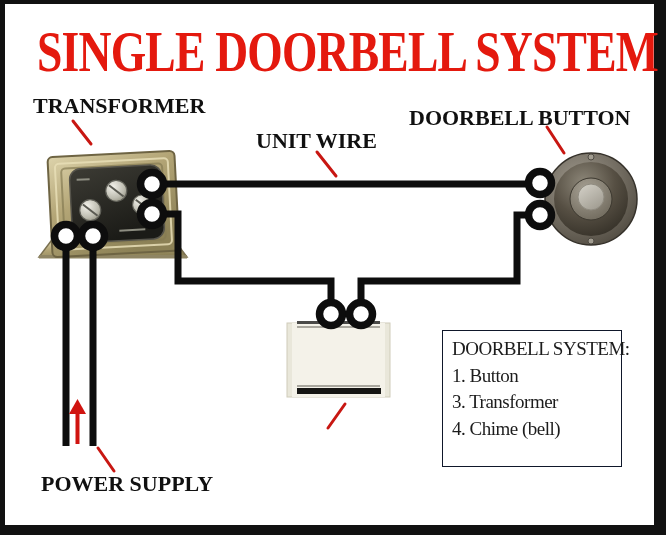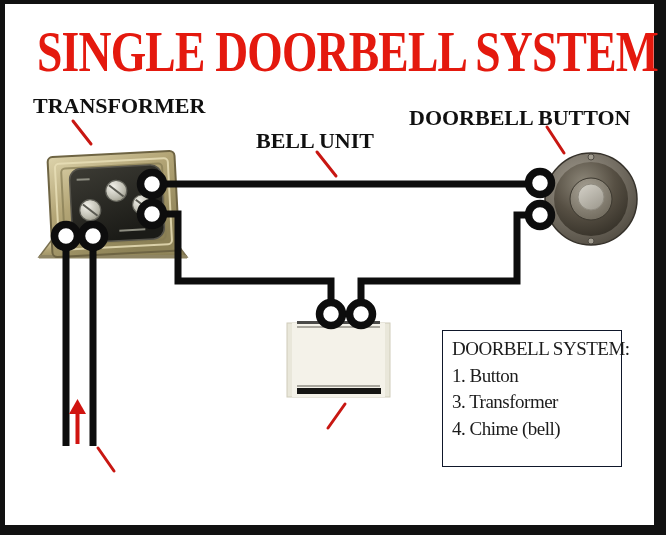--- a/index.html
+++ b/index.html
@@ -153,22 +153,23 @@
       <rect x="0" y="0" width="666" height="4"></rect>
       <rect x="0" y="0" width="5" height="535"></rect>
       <rect x="654" y="0" width="12" height="535"></rect>
       <rect x="0" y="525" width="666" height="10"></rect>
     </g>
   </svg>
 
   <div class="txt title">SINGLE DOORBELL SYSTEM</div>
 
   <div class="txt lbl lbl-transformer">TRANSFORMER</div>
-  <div class="txt lbl lbl-bellwire">BELL UNIT</div>
+  <div class="txt lbl lbl-bellwire">UNIT WIRE</div>
   <div class="txt lbl lbl-doorbell">DOORBELL BUTTON</div>
+  <div class="txt lbl lbl-power">POWER SUPPLY</div>
 
   <div class="txt infobox">
     <div>DOORBELL SYSTEM:</div>
     <div>1. Button</div>
     <div>3. Transformer</div>
     <div>4. Chime (bell)</div>
   </div>
 
 </div>
 

